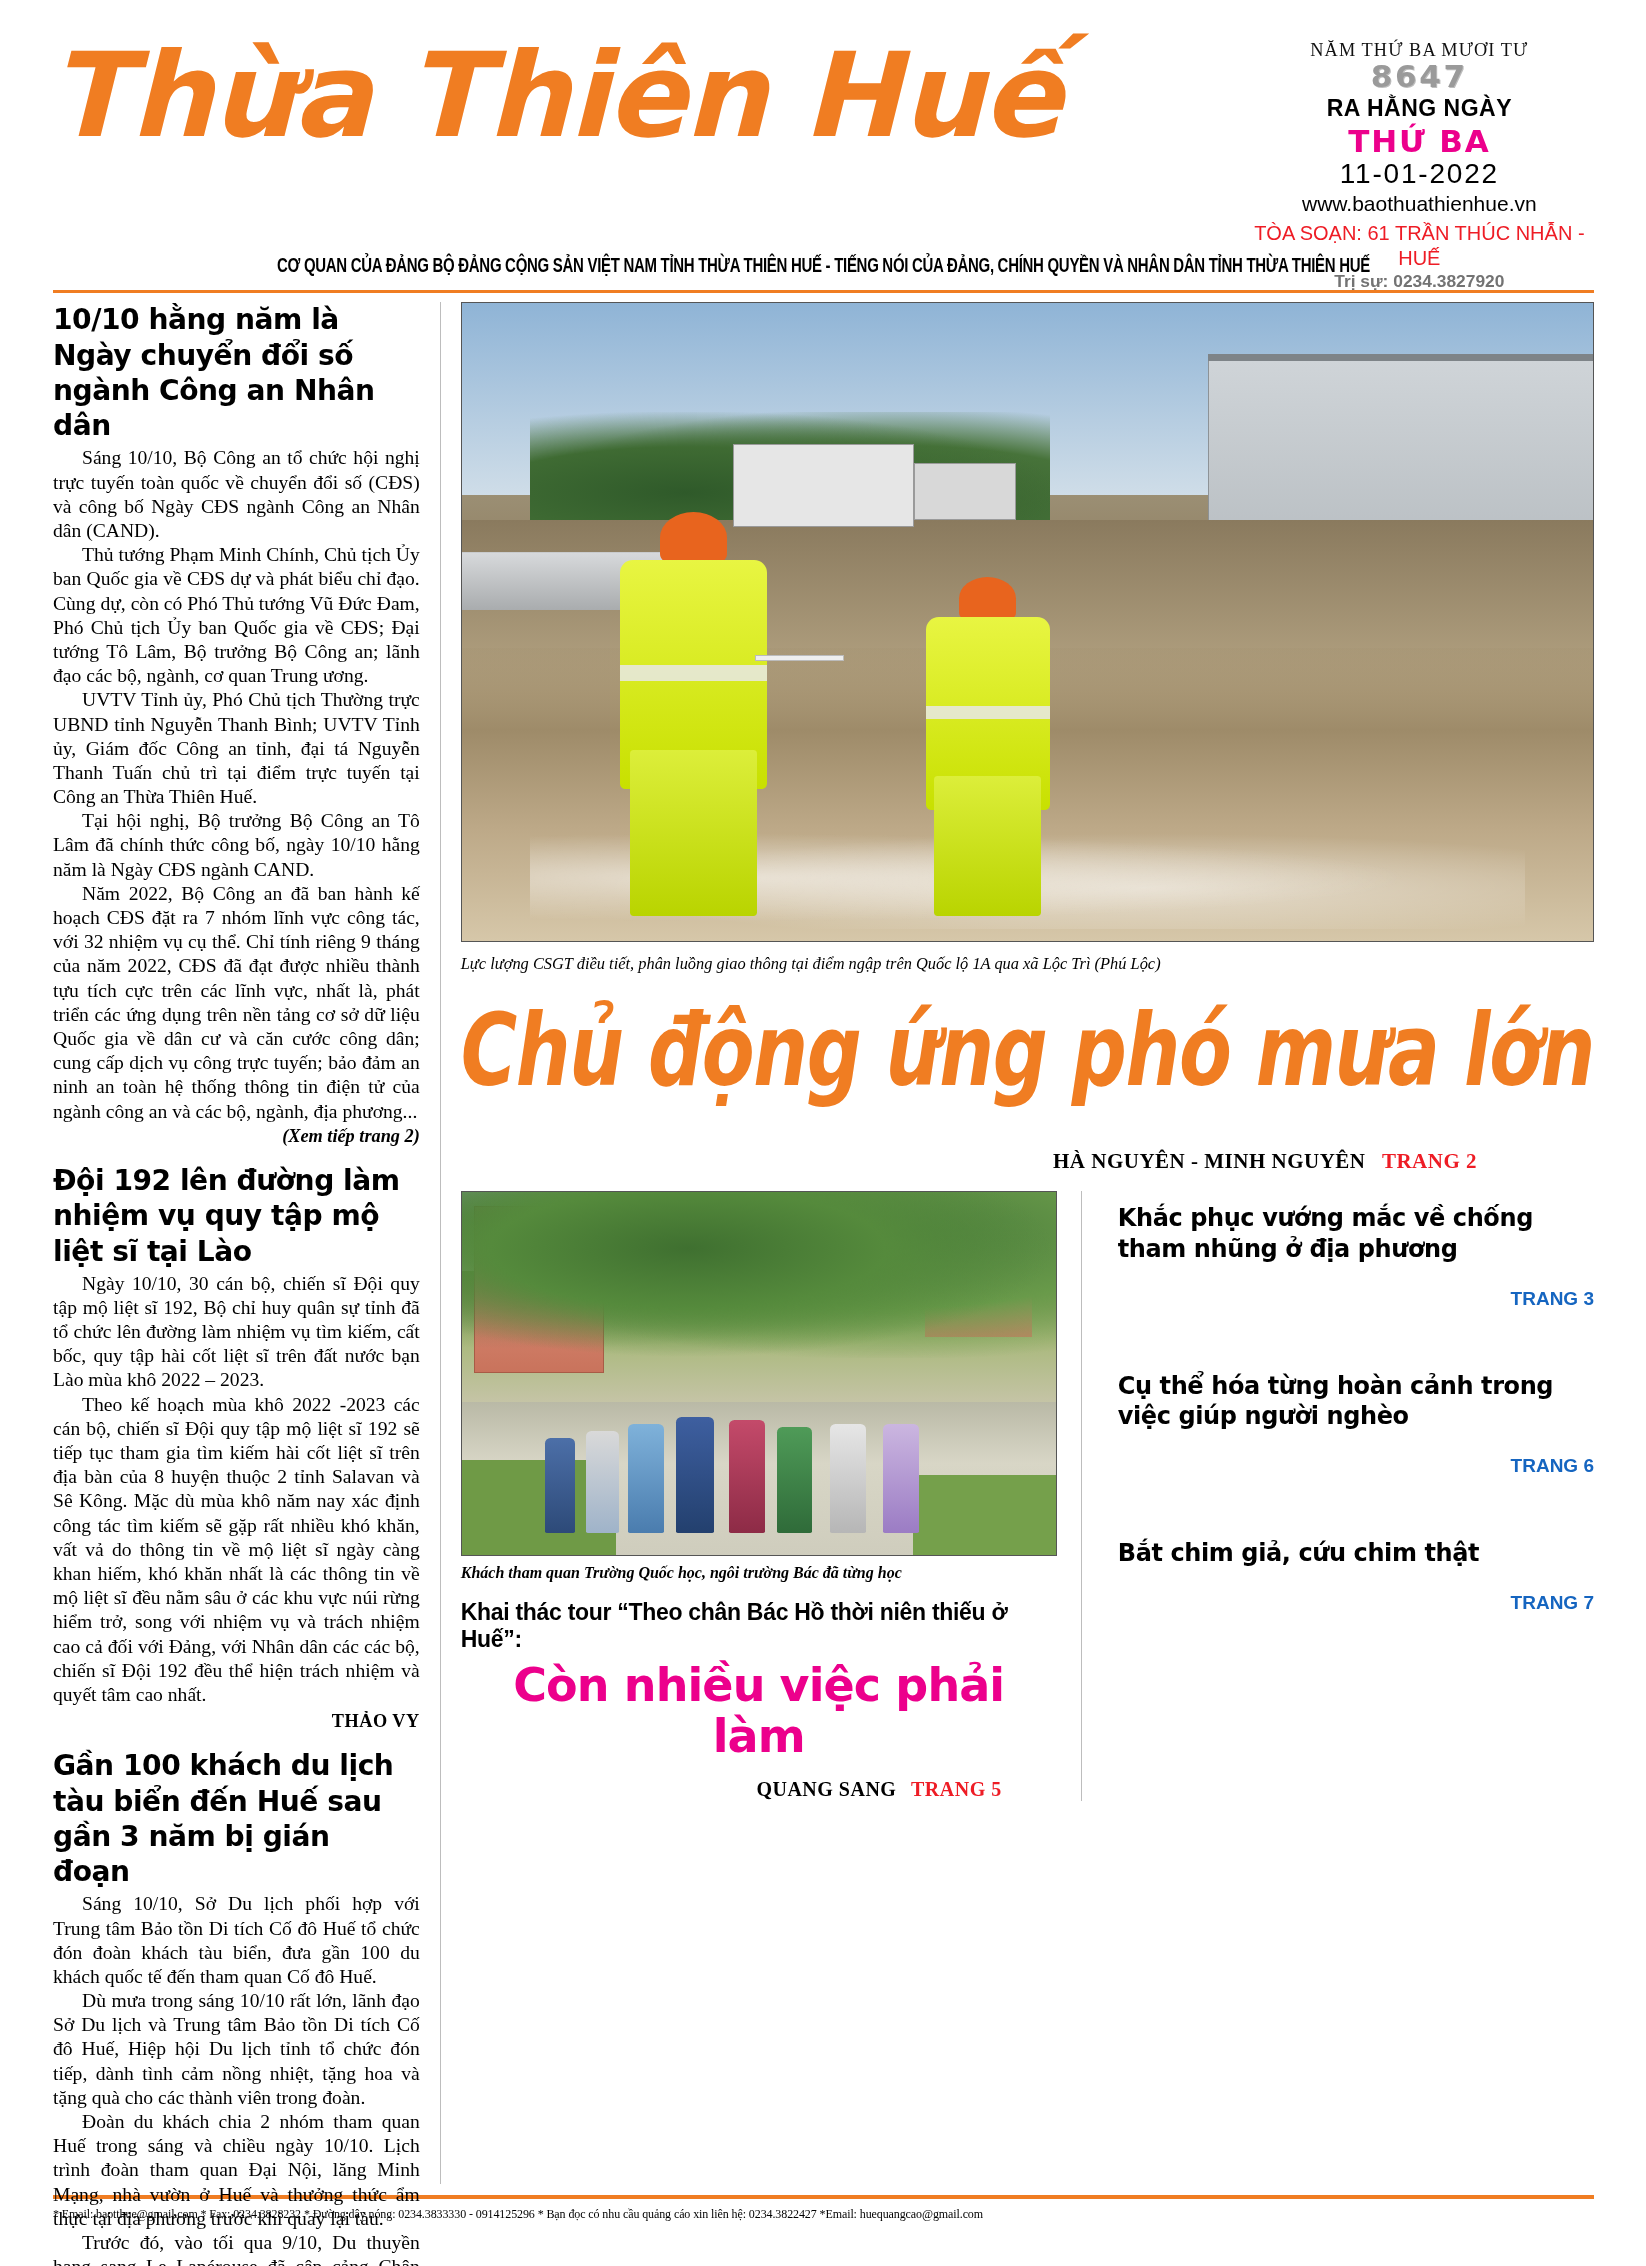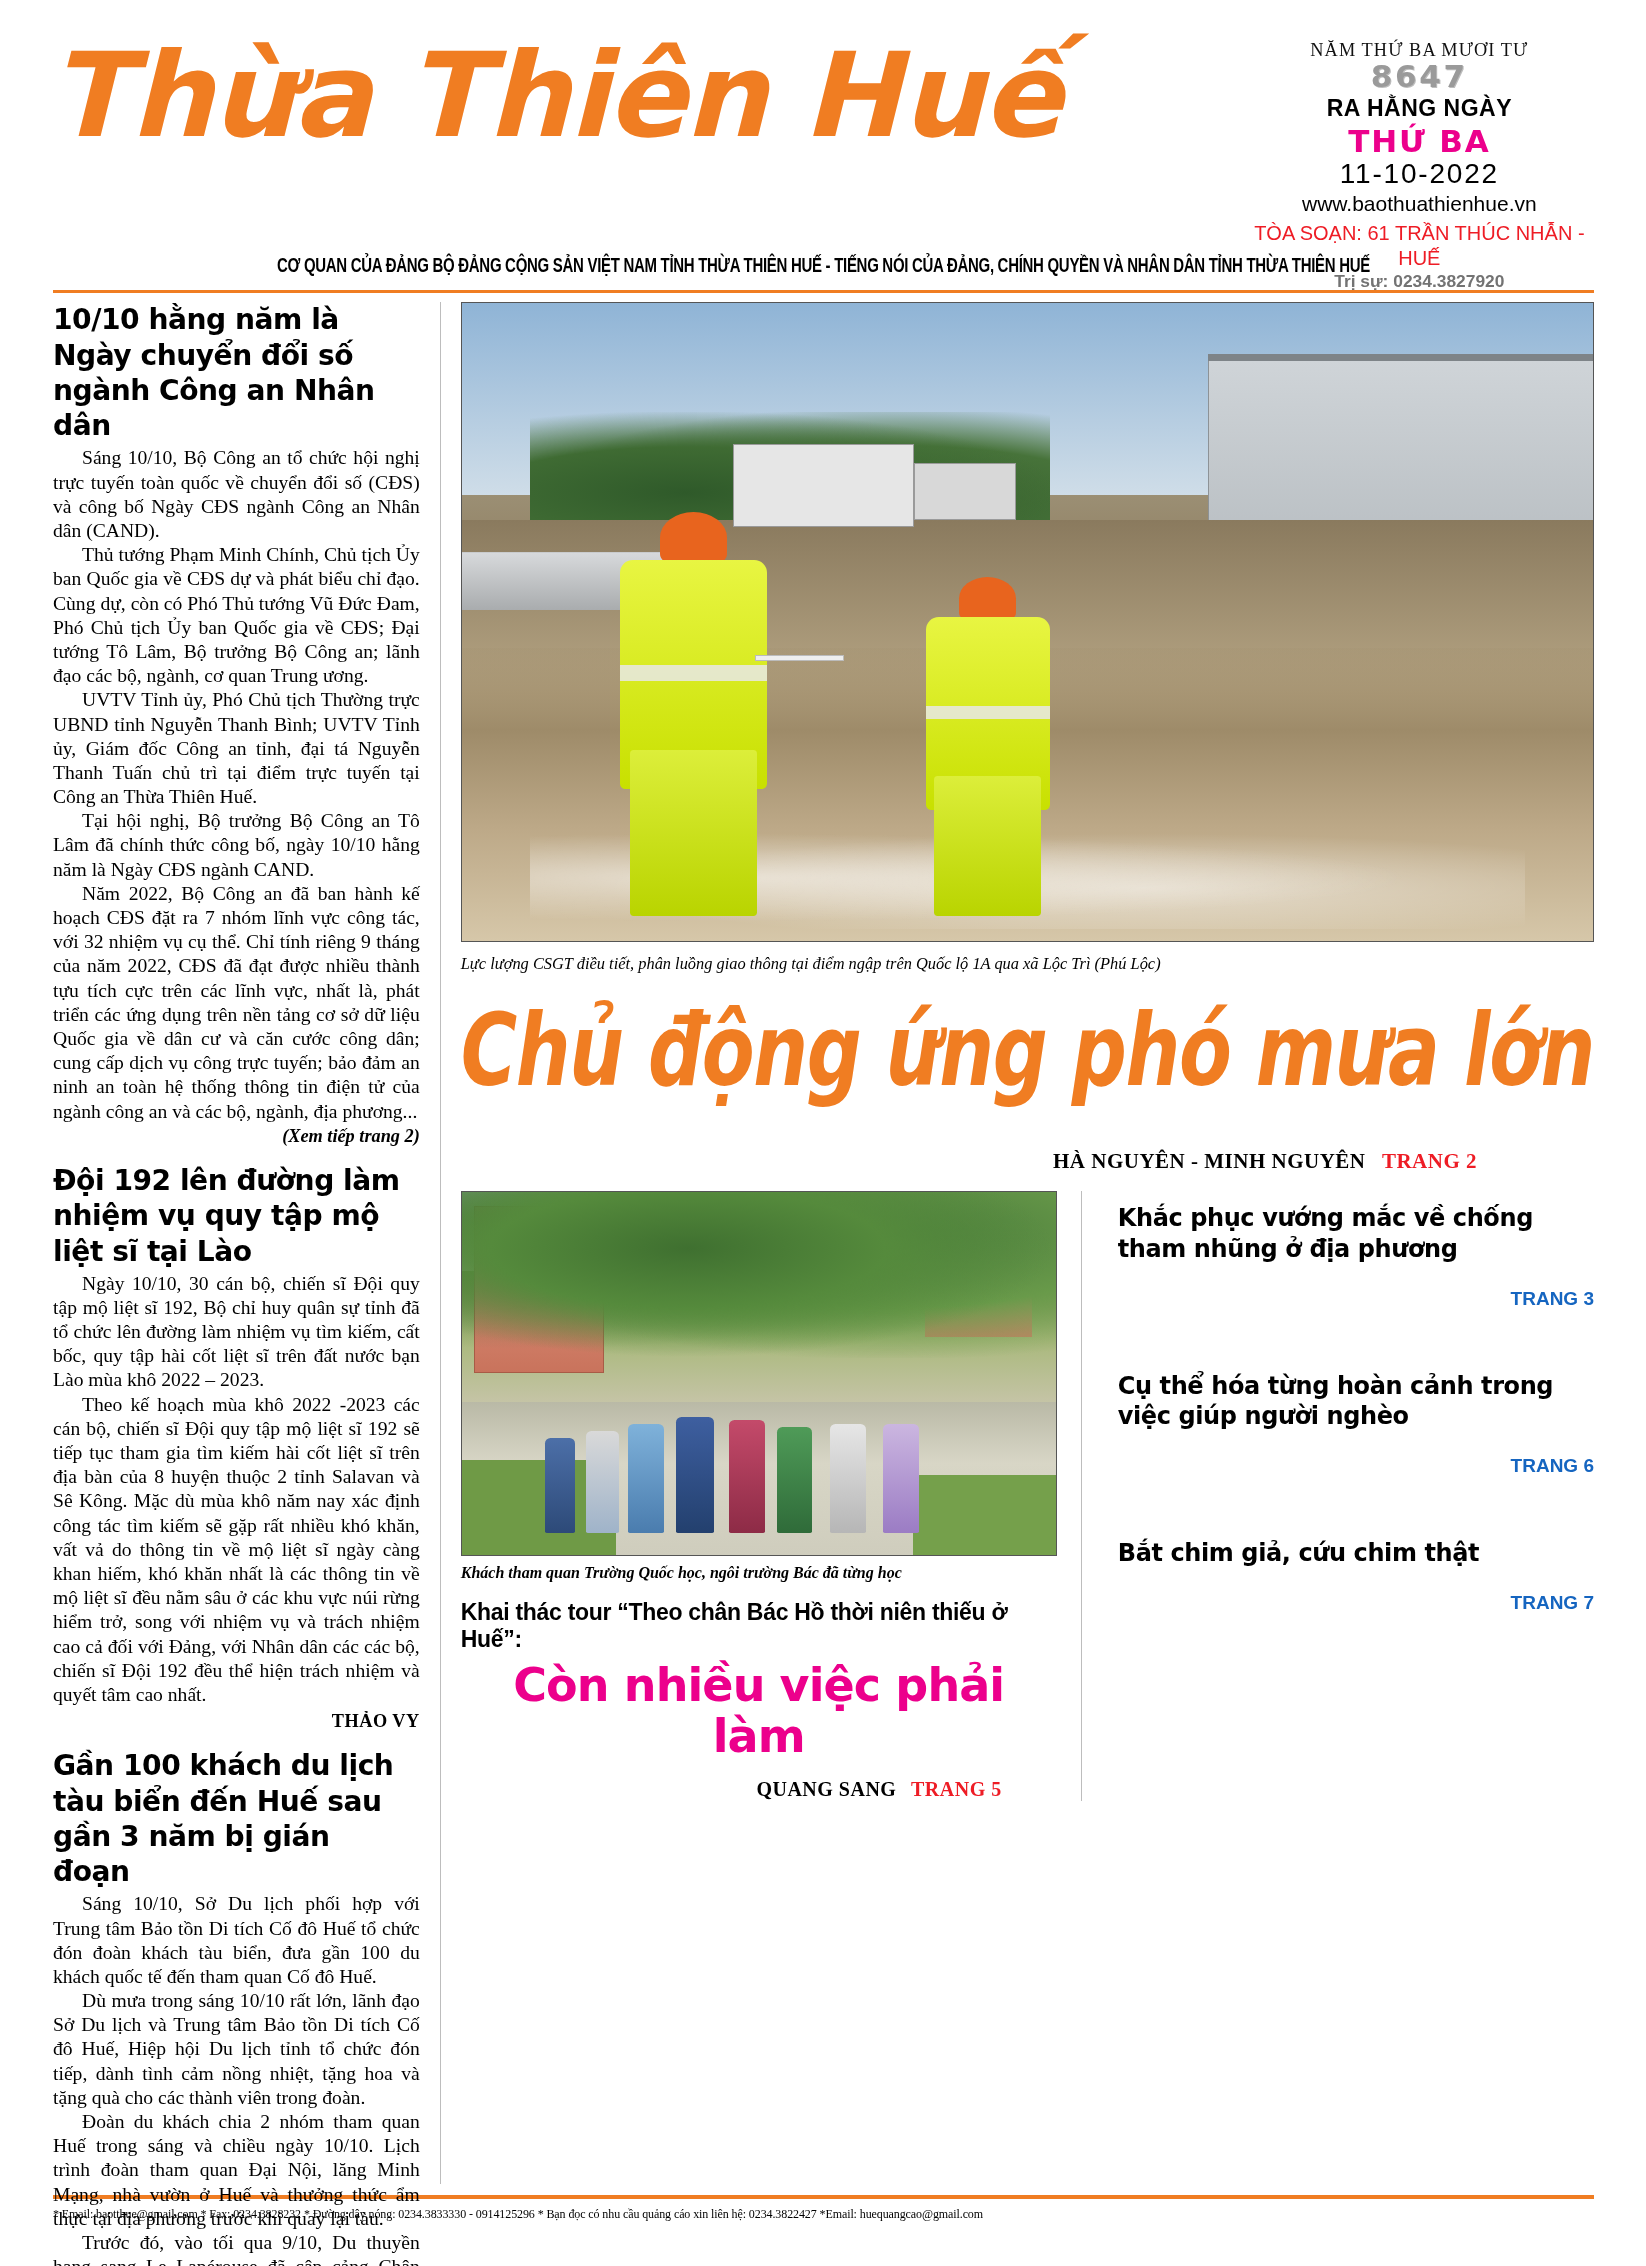--- a/index.html
+++ b/index.html
@@ -346,21 +346,21 @@
 
   <div class="masthead">
     <div class="masthead-left">
       <div class="paper-title">Thừa Thiên Huế</div>
     </div>
     <div class="masthead-right">
       <div class="year-line">NĂM THỨ BA MƯƠI TƯ</div>
       <div class="issue-number">8647</div>
       <div class="daily-line">RA HẰNG NGÀY</div>
       <div class="weekday">THỨ BA</div>
-      <div class="date-line">11-10-2022</div>
+      <div class="date-line">11-01-2022</div>
       <div class="website-line">www.baothuathienhue.vn</div>
       <div class="office-line">TÒA SOẠN: 61 TRẦN THÚC NHẪN - HUẾ</div>
       <div class="office-sub">Trị sự: 0234.3827920</div>
     </div>
   </div>
 
   <div class="tagline">CƠ QUAN CỦA ĐẢNG BỘ ĐẢNG CỘNG SẢN VIỆT NAM TỈNH THỪA THIÊN HUẾ - TIẾNG NÓI CỦA ĐẢNG, CHÍNH QUYỀN VÀ NHÂN DÂN TỈNH THỪA THIÊN HUẾ</div>
   <div class="rule-thick"></div>
 
   <div class="content">

